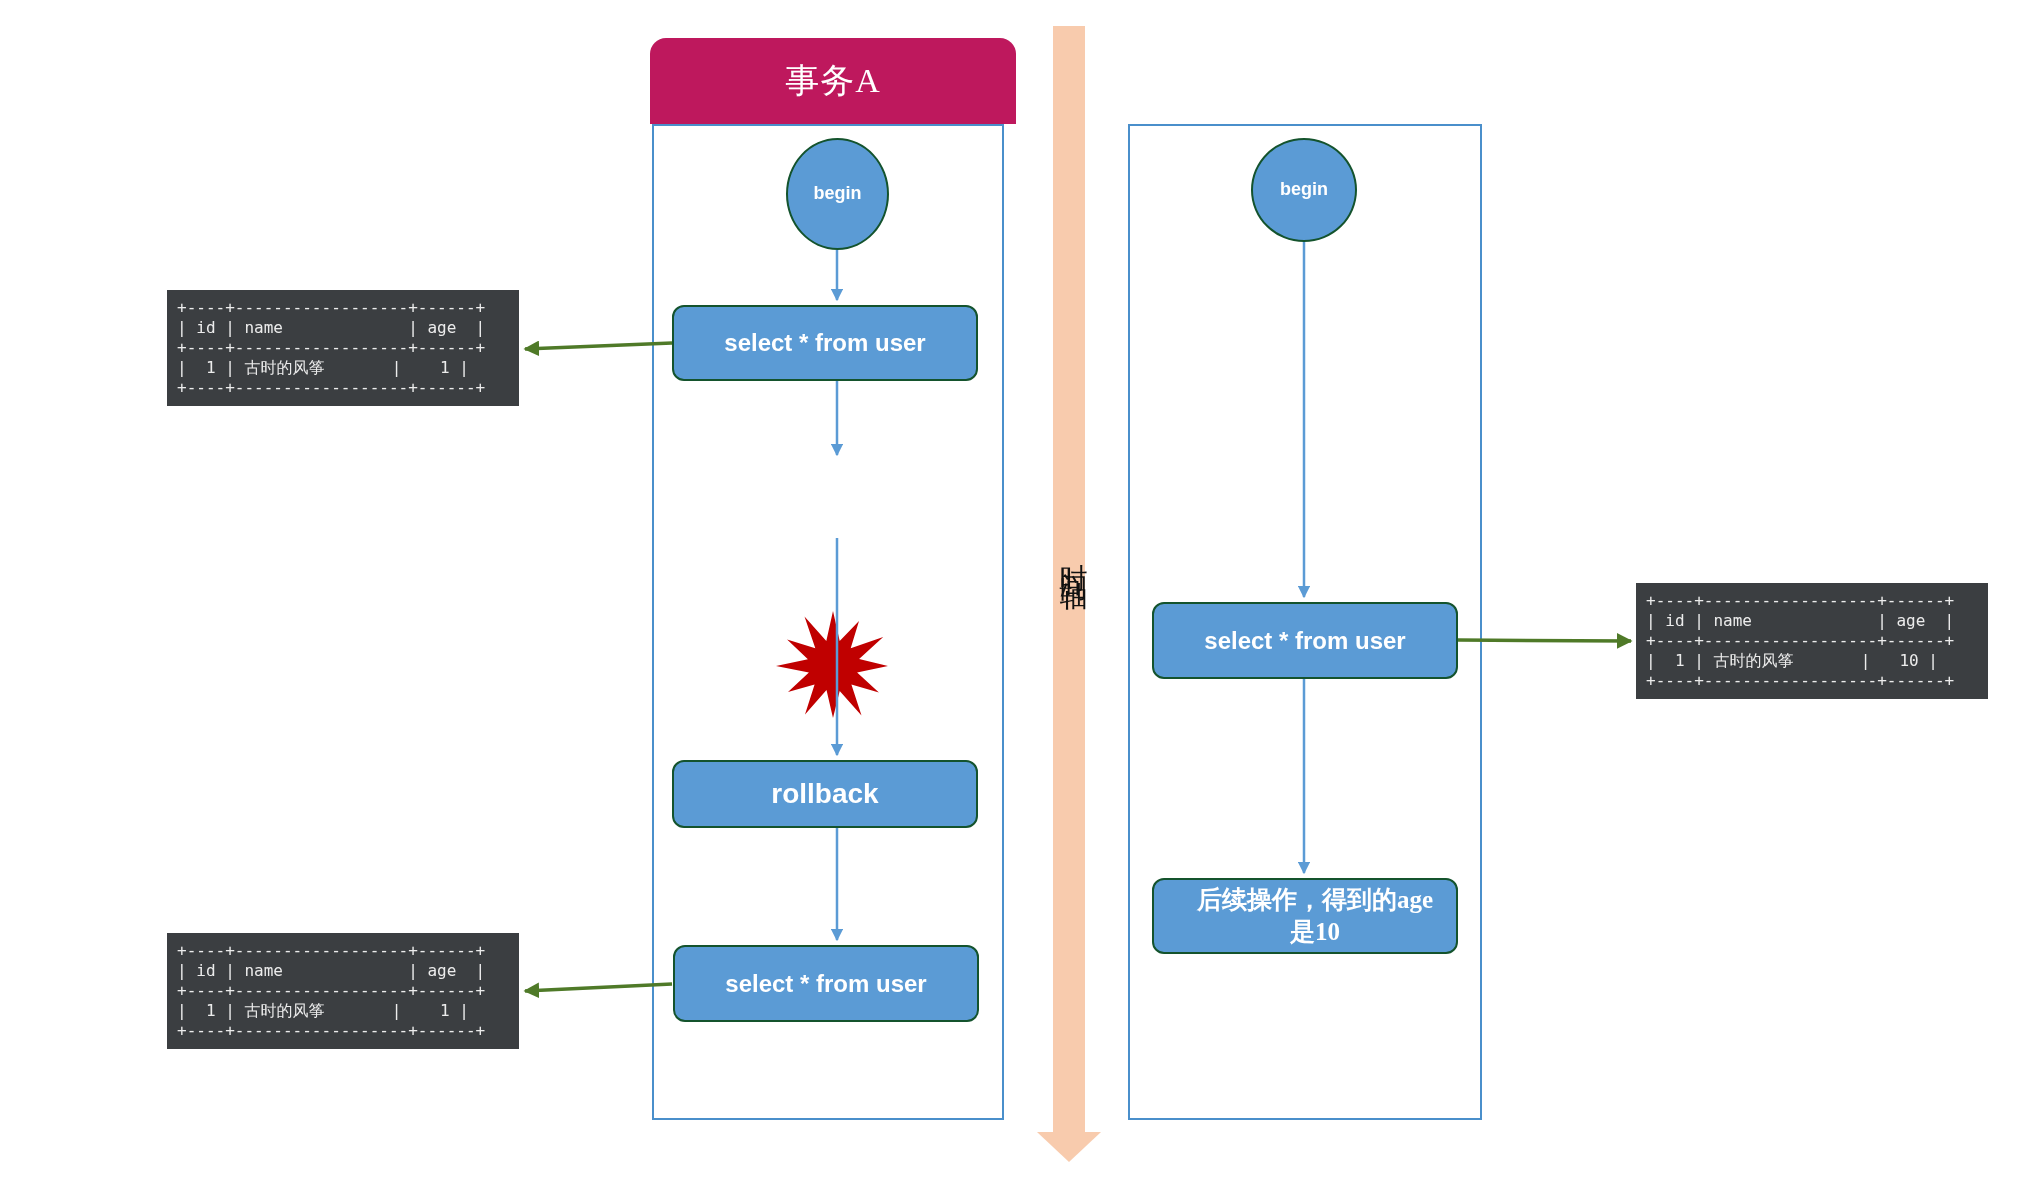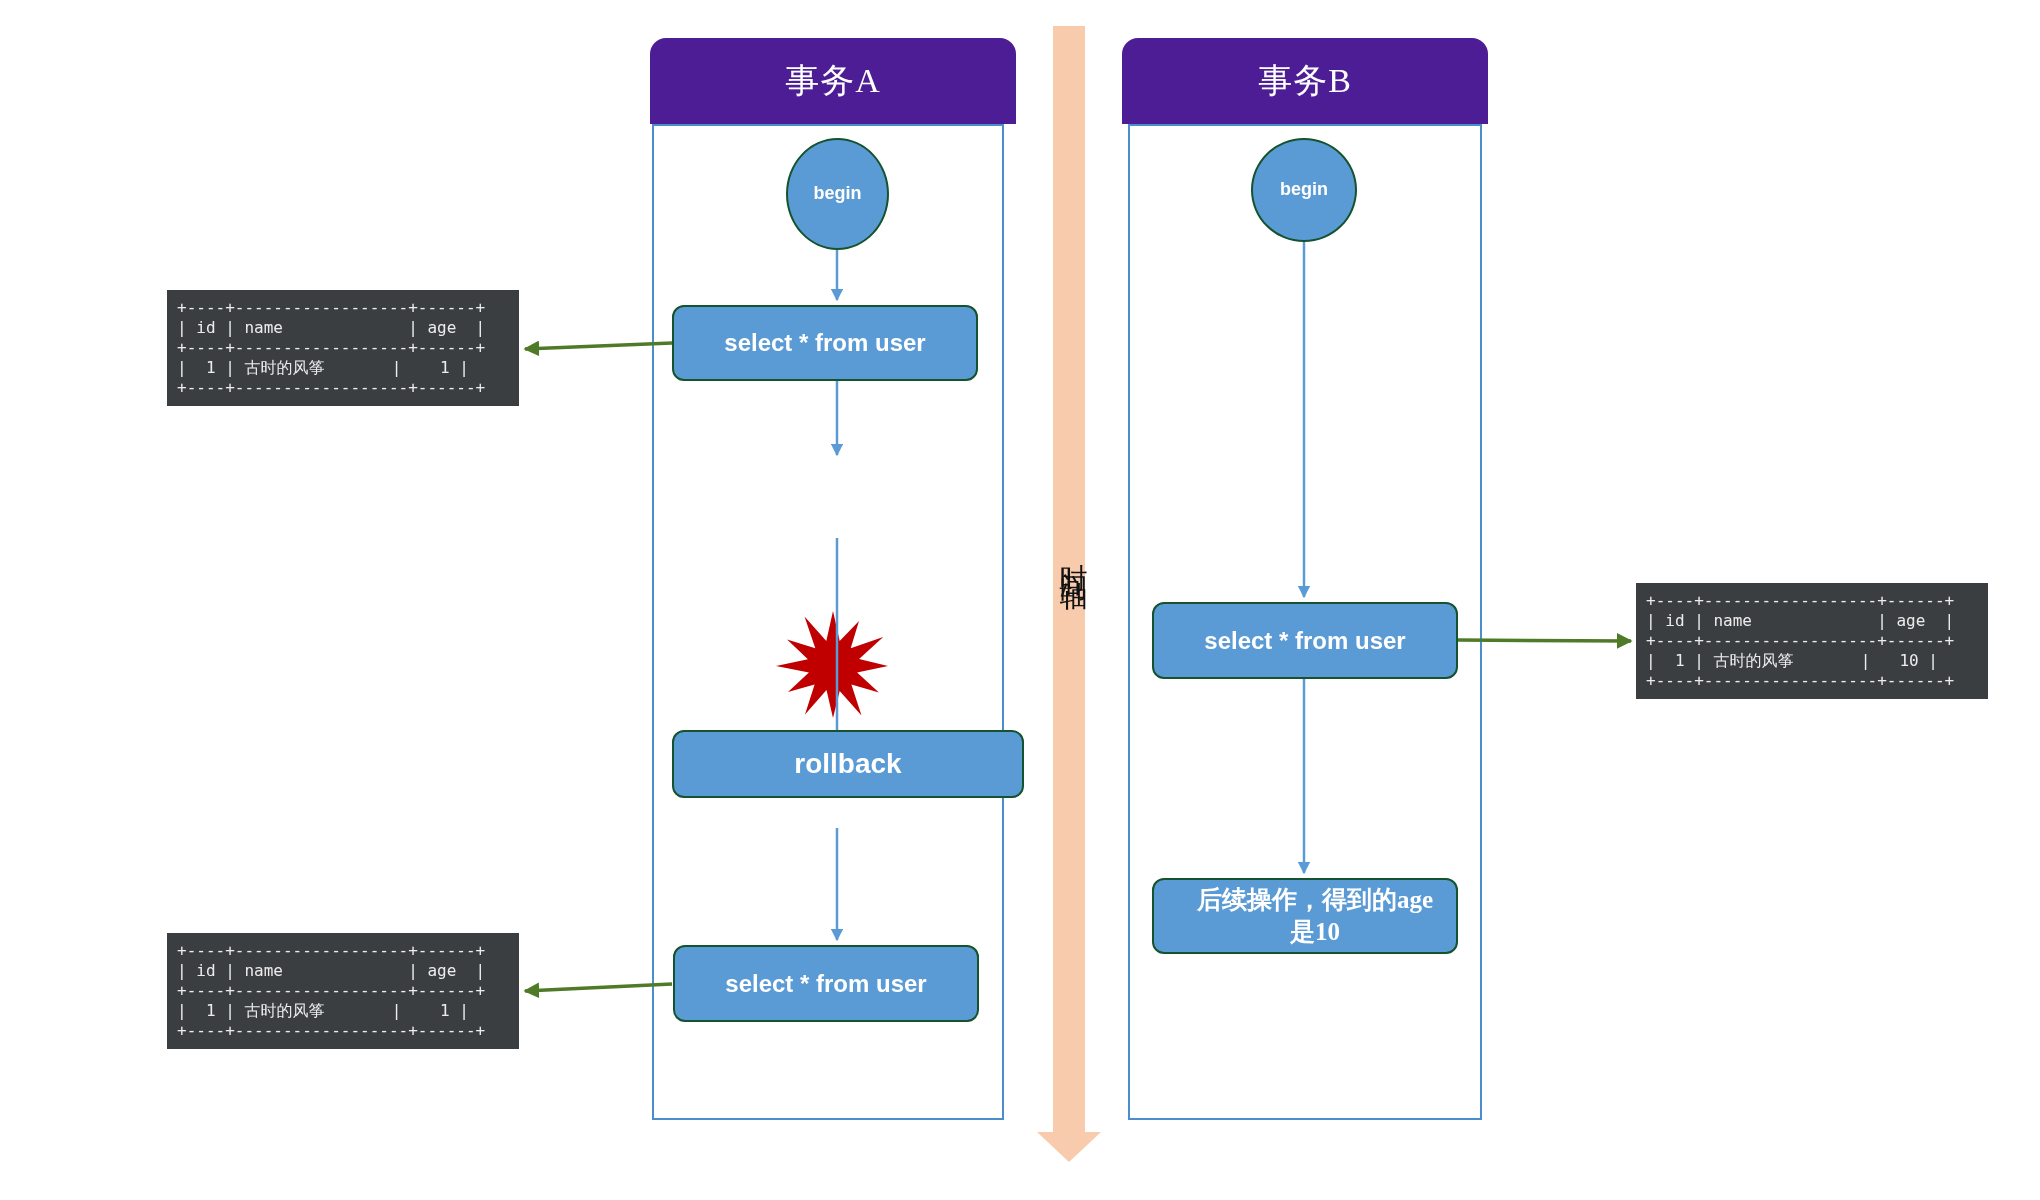--- a/index.html
+++ b/index.html
@@ -5,21 +5,21 @@
   html,body { margin:0; padding:0; background:#ffffff; }
   .canvas {
     position:relative; width:2040px; height:1200px; background:#ffffff;
     font-family:"Liberation Sans", sans-serif; overflow:hidden;
   }
   .lane {
     position:absolute; background:#ffffff;
     border:2px solid #4a8fcb; box-sizing:border-box; z-index:1;
   }
   .lane-header {
-    position:absolute; background:#4c1d95;
+    position:absolute; background:#be185d;
     border-radius:16px 16px 0 0; z-index:3;
     display:flex; align-items:center; justify-content:center;
     color:#ffffff; font-size:34px; letter-spacing:1px;
     font-family:"Liberation Serif", serif;
   }
   .node {
     position:absolute; background:#5b9bd5; border:2px solid #14532d;
     border-radius:12px; box-sizing:border-box; z-index:3;
     display:flex; align-items:center; justify-content:center;
     color:#ffffff; font-weight:600; font-size:24px; text-align:center;
@@ -55,23 +55,20 @@
 <body>
 
 <div class="canvas">
 
   <div class="lane" style="left:652px; top:124px; width:352px; height:996px;"></div>
   <div class="lane-header" style="left:650px; top:38px; width:366px; height:86px;">
     <span>事务A</span>
   </div>
 
   <div class="lane" style="left:1128px; top:124px; width:354px; height:996px;"></div>
-  <div class="lane-header" style="left:1122px; top:38px; width:366px; height:86px;">
-    <span>事务B</span>
-  </div>
 
   <div class="timeline-shaft"></div>
   <div class="timeline-head"></div>
   <div class="timeline-label">时间轴</div>
 
   <svg class="overlay" width="2040" height="1200" viewBox="0 0 2040 1200">
     <defs>
       <marker id="mblue" viewBox="0 0 10 10" refX="9" refY="5" markerWidth="5" markerHeight="5" orient="auto">
         <path d="M0,0 L10,5 L0,10 z" fill="#5b9bd5"></path>
       </marker>
@@ -94,21 +91,21 @@
     <path d="M672 984 L525 991" stroke="#4f7a28" stroke-width="3.5" fill="none" marker-end="url(#mgreen)"></path>
     <path d="M1458 640 L1631 641" stroke="#4f7a28" stroke-width="3.5" fill="none" marker-end="url(#mgreen)"></path>
   </svg>
 
   <div class="node ellipse" style="left:786px; top:138px; width:103px; height:112px;">
     <span>begin</span>
   </div>
   <div class="node" style="left:672px; top:305px; width:306px; height:76px;">
     <span>select * from user</span>
   </div>
-  <div class="node rollback-node" style="left:672px; top:730px; width:352px; height:68px;">
+  <div class="node rollback-node" style="left:672px; top:760px; width:306px; height:68px;">
     <span>rollback</span>
   </div>
   <div class="node" style="left:673px; top:945px; width:306px; height:77px;">
     <span>select * from user</span>
   </div>
 
   <div class="node ellipse" style="left:1251px; top:138px; width:106px; height:104px;">
     <span>begin</span>
   </div>
   <div class="node" style="left:1152px; top:602px; width:306px; height:77px;">

